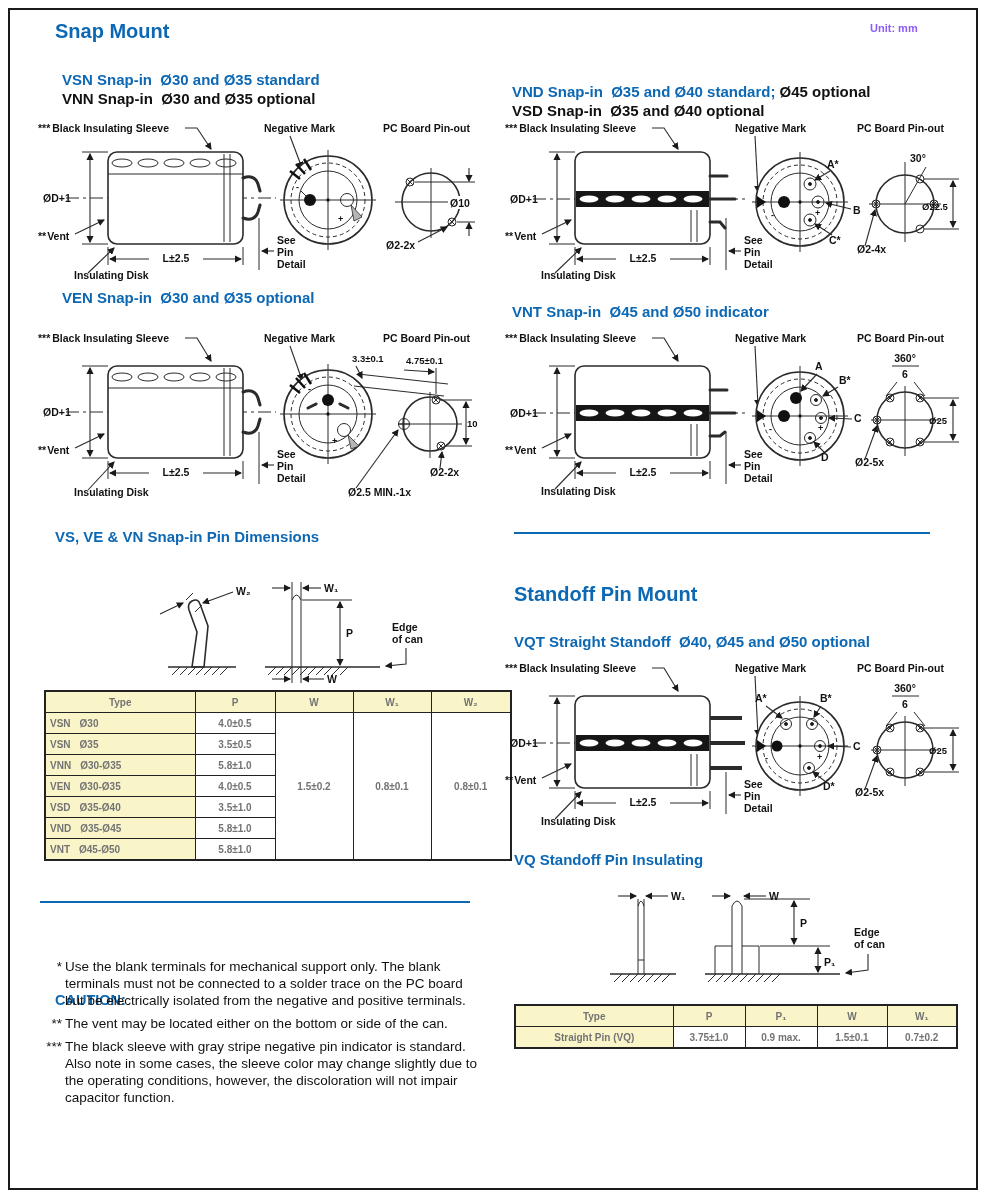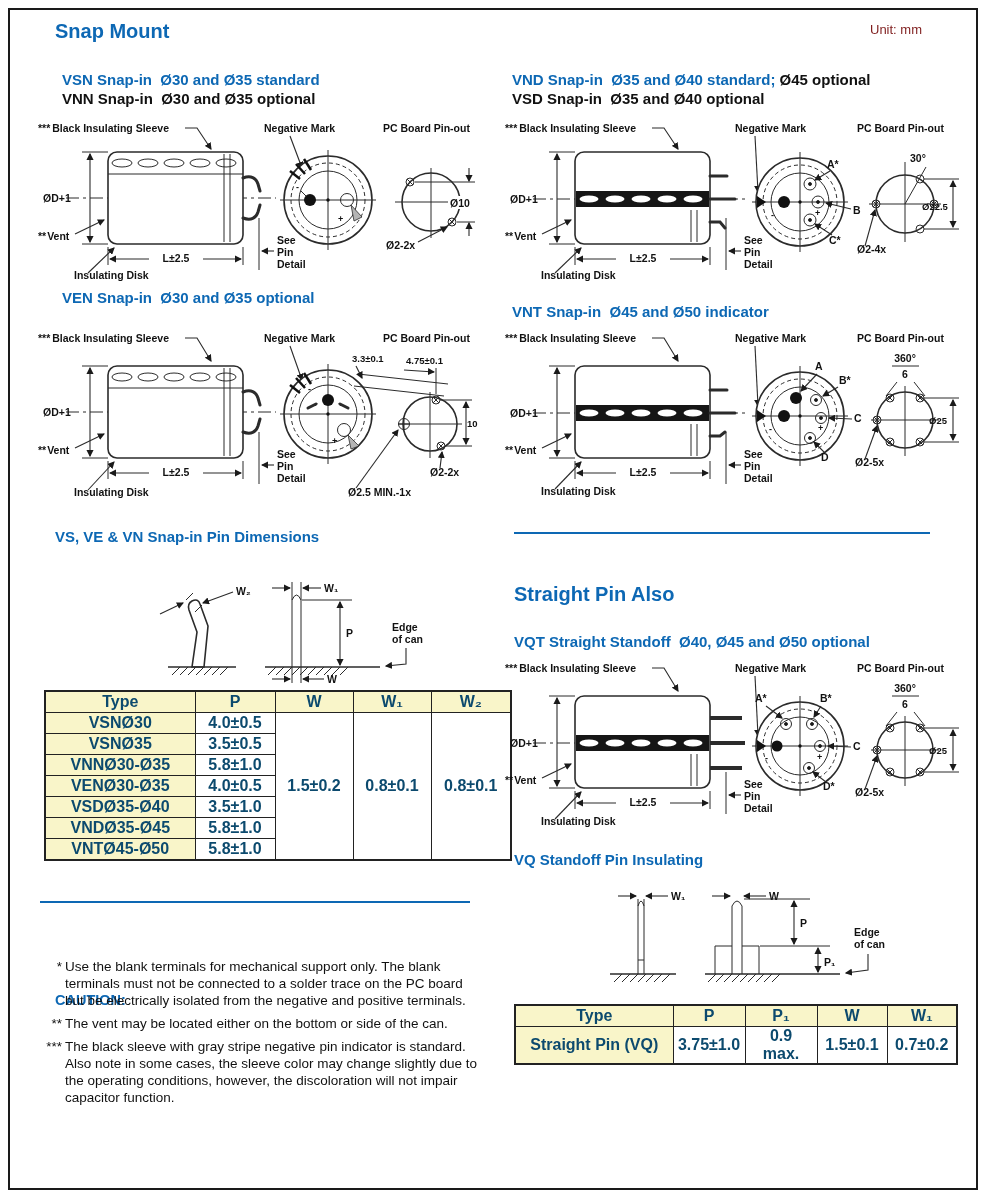--- a/index.html
+++ b/index.html
@@ -2,38 +2,38 @@
 <html><head>
 <meta charset="utf-8">
 <style>
   :root{ --blue:#0d68b4; --ink:#171717; --tline:#222; }
   html,body{margin:0;padding:0;background:#e8e8e8;}
   .page{position:relative;width:986px;height:1200px;background:#fff;
         font-family:"Liberation Sans",sans-serif;color:var(--ink);overflow:hidden;margin:0 auto;}
   .frame{position:absolute;left:8px;top:8px;width:966px;height:1178px;border:2px solid #1a1a1a;}
   .abs{position:absolute;}
   .title{font-size:20px;font-weight:bold;color:var(--blue);}
-  .unit{font-size:13px;color:#7f1d1d;}
+  .unit{font-size:11px;color:#8b5cf6;font-weight:bold;}
   .sub{font-size:15px;font-weight:bold;line-height:19px;white-space:pre;}
   .blue{color:var(--blue);text-align:right;}
   .black{color:#111;}
   .secHead{font-size:15px;font-weight:bold;color:var(--blue);white-space:pre;}
   .divider{height:2px;background:var(--blue);}
   .cautionTitle{font-size:14.5px;font-weight:bold;color:var(--blue);}
   .notes{width:446px;font-size:13.5px;line-height:17px;color:#111;}
   .note{display:flex;margin-bottom:6px;}
   .note .mk{width:28px;text-align:right;padding-right:3px;flex:0 0 28px;}
   .note .tx{flex:1;}
   
-  table{border-collapse:collapse;font-size:16px;font-weight:bold;color:#0c4a6e;}
+  table{border-collapse:collapse;font-size:10px;font-weight:bold;color:#737373;}
   .dtable{border:2px solid var(--tline);}
   .dtable th,.dtable td{border:1.3px solid var(--tline);text-align:center;padding:0 4px;height:20px;}
   .dtable th{background:#f9f5c9;}
   .dtable td.type{background:#f9f5c9;}
-  .typecell{display:flex;justify-content:center;}
+  .typecell{display:flex;gap:9px;}
   
   .out{fill:#fff;stroke:#2b2b2b;stroke-width:1.6;}
   .thin{stroke:#2b2b2b;stroke-width:1;fill:none;}
   .dim{stroke:#2b2b2b;stroke-width:1.1;fill:none;}
   .cline{stroke:#2b2b2b;stroke-width:1;fill:none;stroke-dasharray:13 4 3 4;}
   .dash{stroke:#2b2b2b;stroke-width:1;fill:none;stroke-dasharray:4 3;}
   .pin{stroke:#2b2b2b;stroke-width:3;fill:none;stroke-linecap:round;}
   .pinT{stroke:#2b2b2b;stroke-width:4;fill:none;}
   .mark{stroke:#111;stroke-width:2.5;}
   .band{fill:#161616;}
@@ -57,21 +57,21 @@
   </svg>
 
   <div class="abs title" style="left:55px;top:20px">Snap Mount</div>
   <div class="abs unit" style="left:870px;top:22px">Unit: mm</div>
 
   <div class="abs" style="left:62px;top:70px">
     <div class="sub blue">VSN Snap-in  Ø30 and Ø35 standard</div>
     <div class="sub black">VNN Snap-in  Ø30 and Ø35 optional</div>
   </div>
 
-  <div class="abs" style="left:512px;top:70px">
+  <div class="abs" style="left:512px;top:82px">
     <div class="sub"><span class="blue">VND Snap-in  Ø35 and Ø40 standard; </span><span class="black">Ø45 optional</span></div>
     <div class="sub black">VSD Snap-in  Ø35 and Ø40 optional</div>
   </div>
 
   <svg class="abs" style="left:38px;top:118px" width="440" height="170" viewBox="0 0 440 170">
     <text class="dt" x="0" y="14"><tspan>***</tspan><tspan dx="2">Black Insulating Sleeve</tspan></text>
     <path class="dim" d="M147,10 h12 L173,31" marker-end="url(#ah)"></path>
     <text class="dt" x="226" y="14">Negative Mark</text>
     <path class="dim" d="M252,18 L264,50" marker-end="url(#ah)"></path>
     <text class="dt" x="345" y="14">PC Board Pin-out</text>
@@ -558,21 +558,21 @@
     <div class="note">
         <span class="mk">**</span>
         <span class="tx">The vent may be located either on the bottom or side of the can.</span>
       </div>
     <div class="note">
         <span class="mk">***</span>
         <span class="tx">The black sleeve with gray stripe negative pin indicator is standard. Also note in some cases, the sleeve color may change slightly due to the operating conditions, however, the discoloration will not impair capacitor function.</span>
       </div>
   </div>
 
-  <div class="abs title" style="left:514px;top:583px">Straight Pin Also</div>
+  <div class="abs title" style="left:514px;top:583px">Standoff Pin Mount</div>
   <div class="abs secHead" style="left:514px;top:633px">VQT Straight Standoff  Ø40, Ø45 and Ø50 optional</div>
 
   <svg class="abs" style="left:505px;top:658px" width="460" height="178" viewBox="0 0 460 178">
     <text class="dt" x="0" y="14"><tspan>***</tspan><tspan dx="2">Black Insulating Sleeve</tspan></text>
     <path class="dim" d="M147,10 h12 L173,33" marker-end="url(#ah)"></path>
     <text class="dt" x="230" y="14">Negative Mark</text>
     <path class="dim" d="M250,18 L253,78" marker-end="url(#ah)"></path>
     <text class="dt" x="352" y="14">PC Board Pin-out</text>
     <line class="cline" x1="28" y1="85" x2="244" y2="85"></line>
     <rect class="out" x="70" y="38" width="135" height="92" rx="9"></rect>

